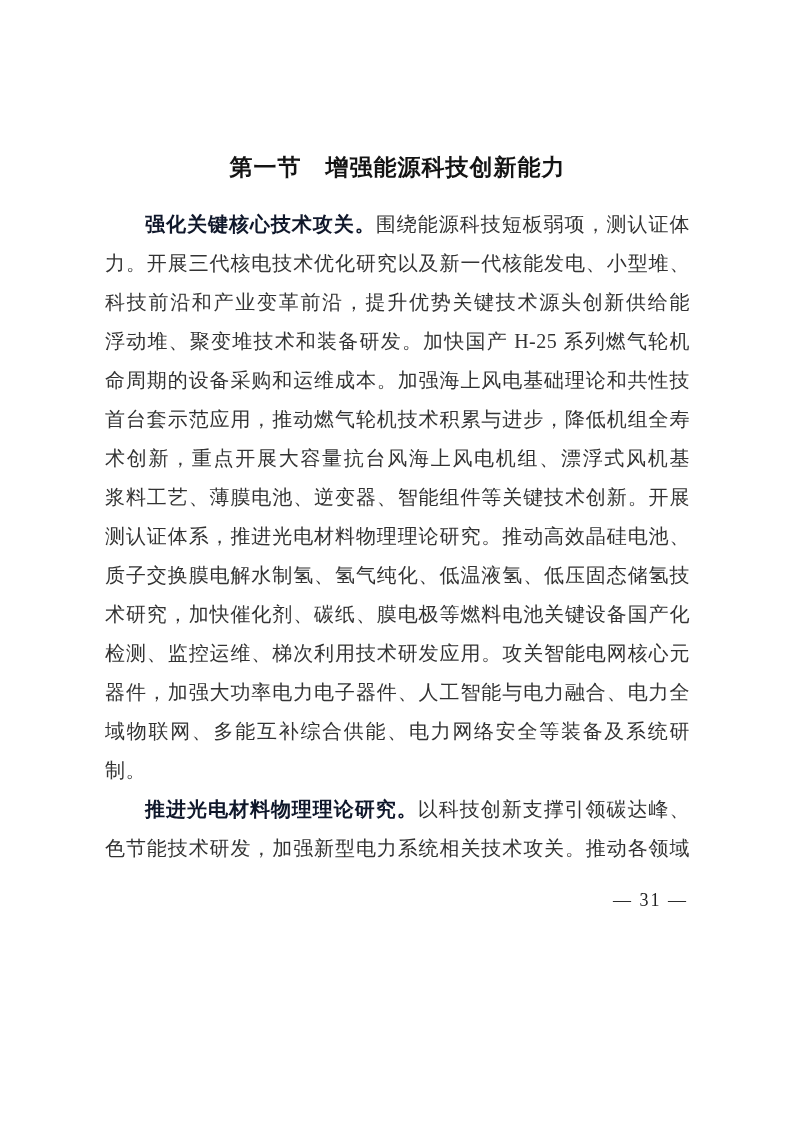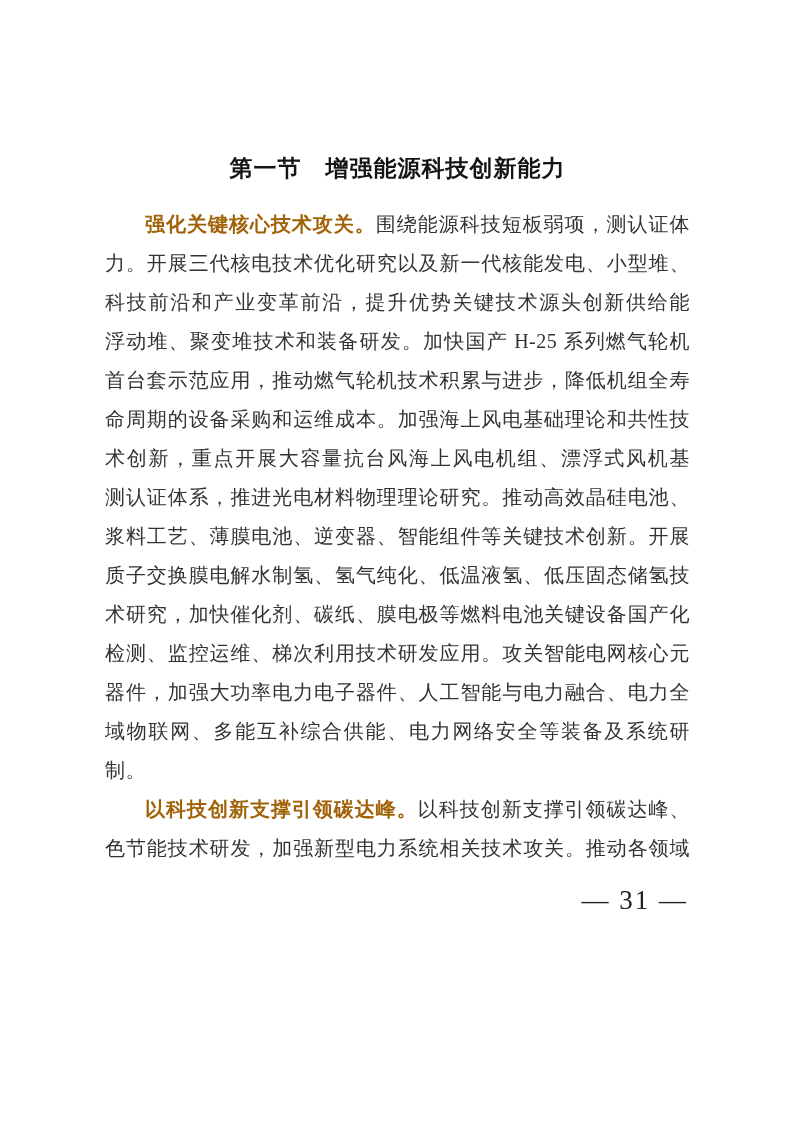--- a/index.html
+++ b/index.html
@@ -10,21 +10,21 @@
     margin: 0 auto;
     background: #ffffff;
     box-sizing: border-box;
     padding: 153px 104px 0 105px;
     font-family: "Liberation Serif", serif;
     color: #333333;
     overflow: hidden;
   }
   .title {
     margin: 0 0 20px 0;
-    font-family: Liberation Serif, serif;
+    font-family: Liberation Mono, monospace;
     font-weight: 700;
     font-size: 23px;
     line-height: 32px;
     text-align: center;
     color: #141414;
     letter-spacing: 1px;
   }
   .body-text {
     font-size: 20px;
     letter-spacing: 0.5px;
@@ -33,54 +33,54 @@
     height: 39px;
     line-height: 39px;
     text-align: justify;
     text-align-last: justify;
     overflow: hidden;
   }
   .line.indent { text-indent: 2em; }
   .line.short { text-align-last: left; }
   .lead {
     font-weight: 700;
-    color: #a16207;
+    color: #0f172a;
   }
   .page-number {
     margin-top: 17px;
     text-align: right;
-    font-size: 27px;
+    font-size: 18px;
     line-height: 30px;
     color: #222222;
     padding-right: 2px;
     letter-spacing: 2px;
   }
 </style>
 </head>
 <body>
 
 <div class="page">
 
   <h1 class="title">第一节　增强能源科技创新能力</h1>
 
   <div class="body-text">
     <div class="line indent"><span class="lead">强化关键核心技术攻关。</span><span>围绕能源科技短板弱项，测认证体系</span></div>
     <div class="line"><span>力。开展三代核电技术优化研究以及新一代核能发电、小型堆、</span></div>
     <div class="line"><span>科技前沿和产业变革前沿，提升优势关键技术源头创新供给能</span></div>
     <div class="line"><span>浮动堆、聚变堆技术和装备研发。加快国产 H-25 系列燃气轮机</span></div>
+    <div class="line"><span>命周期的设备采购和运维成本。加强海上风电基础理论和共性技</span></div>
     <div class="line"><span>首台套示范应用，推动燃气轮机技术积累与进步，降低机组全寿</span></div>
-    <div class="line"><span>命周期的设备采购和运维成本。加强海上风电基础理论和共性技</span></div>
     <div class="line"><span>术创新，重点开展大容量抗台风海上风电机组、漂浮式风机基</span></div>
+    <div class="line"><span>浆料工艺、薄膜电池、逆变器、智能组件等关键技术创新。开展</span></div>
     <div class="line"><span>测认证体系，推进光电材料物理理论研究。推动高效晶硅电池、</span></div>
-    <div class="line"><span>浆料工艺、薄膜电池、逆变器、智能组件等关键技术创新。开展</span></div>
     <div class="line"><span>质子交换膜电解水制氢、氢气纯化、低温液氢、低压固态储氢技</span></div>
     <div class="line"><span>术研究，加快催化剂、碳纸、膜电极等燃料电池关键设备国产化</span></div>
     <div class="line"><span>检测、监控运维、梯次利用技术研发应用。攻关智能电网核心元</span></div>
     <div class="line"><span>器件，加强大功率电力电子器件、人工智能与电力融合、电力全</span></div>
     <div class="line"><span>域物联网、多能互补综合供能、电力网络安全等装备及系统研</span></div>
     <div class="line short"><span>制。</span></div>
-    <div class="line indent"><span class="lead">以科技创新支撑引领碳达峰。</span><span>以科技创新支撑引领碳达峰、</span></div>
+    <div class="line indent"><span class="lead">推进光电材料物理理论研究。</span><span>以科技创新支撑引领碳达峰、</span></div>
     <div class="line"><span>色节能技术研发，加强新型电力系统相关技术攻关。推动各领域</span></div>
   </div>
 
   <div class="page-number"><span>— 31 —</span></div>
 
 </div>
 
 </body></html>

